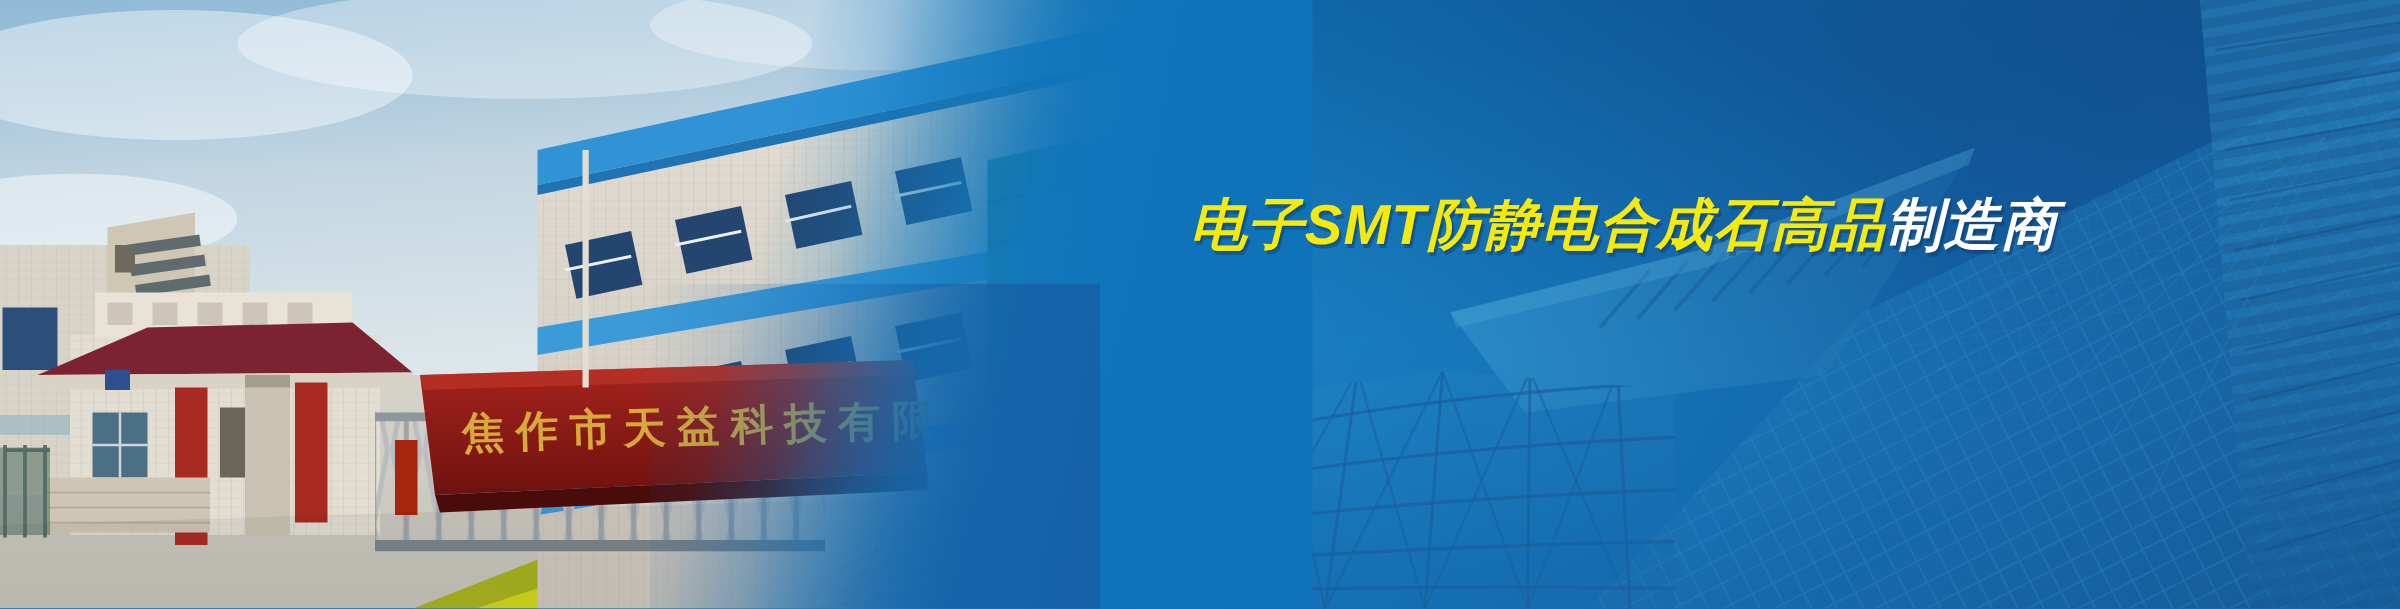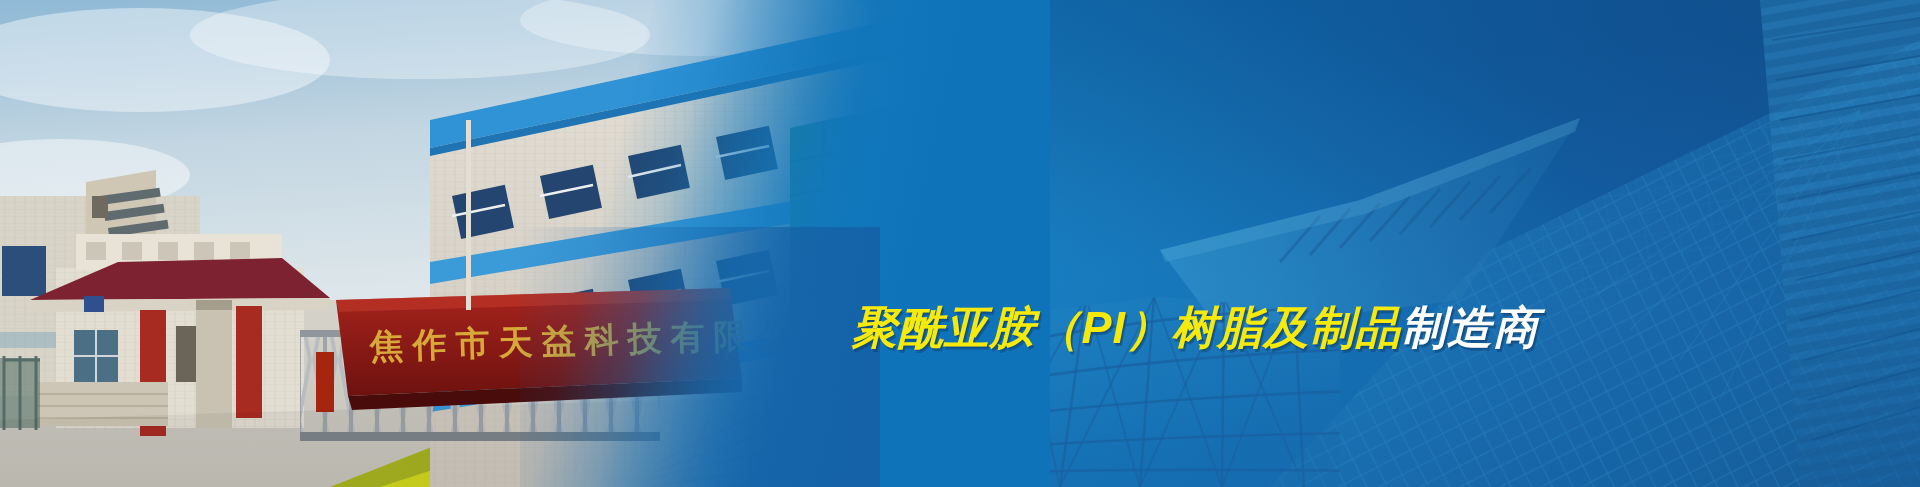--- a/index.html
+++ b/index.html
@@ -362,18 +362,18 @@
       <rect x="804" y="300" width="40" height="26" transform="rotate(-12 804 300)" fill="#d9d5cb"></rect>
 
       <polygon points="0,420 930,392 930,487 0,487" fill="#000" opacity=".05"></polygon>
     </svg>
   </div>
 
   <div class="veil"></div>
   <div class="veil2"></div>
 
   <div class="copy">
-    <div class="line" id="line3">
-      <span class="hl">聚酰亚胺（PI）树脂及制品</span><span class="wt">制造商</span>
+    <div class="line" id="line1">
+      <span class="hl">电子SMT防静电合成石高品</span><span class="wt">制造商</span>
     </div>
   </div>
 
 </div>
 
 </body></html>

